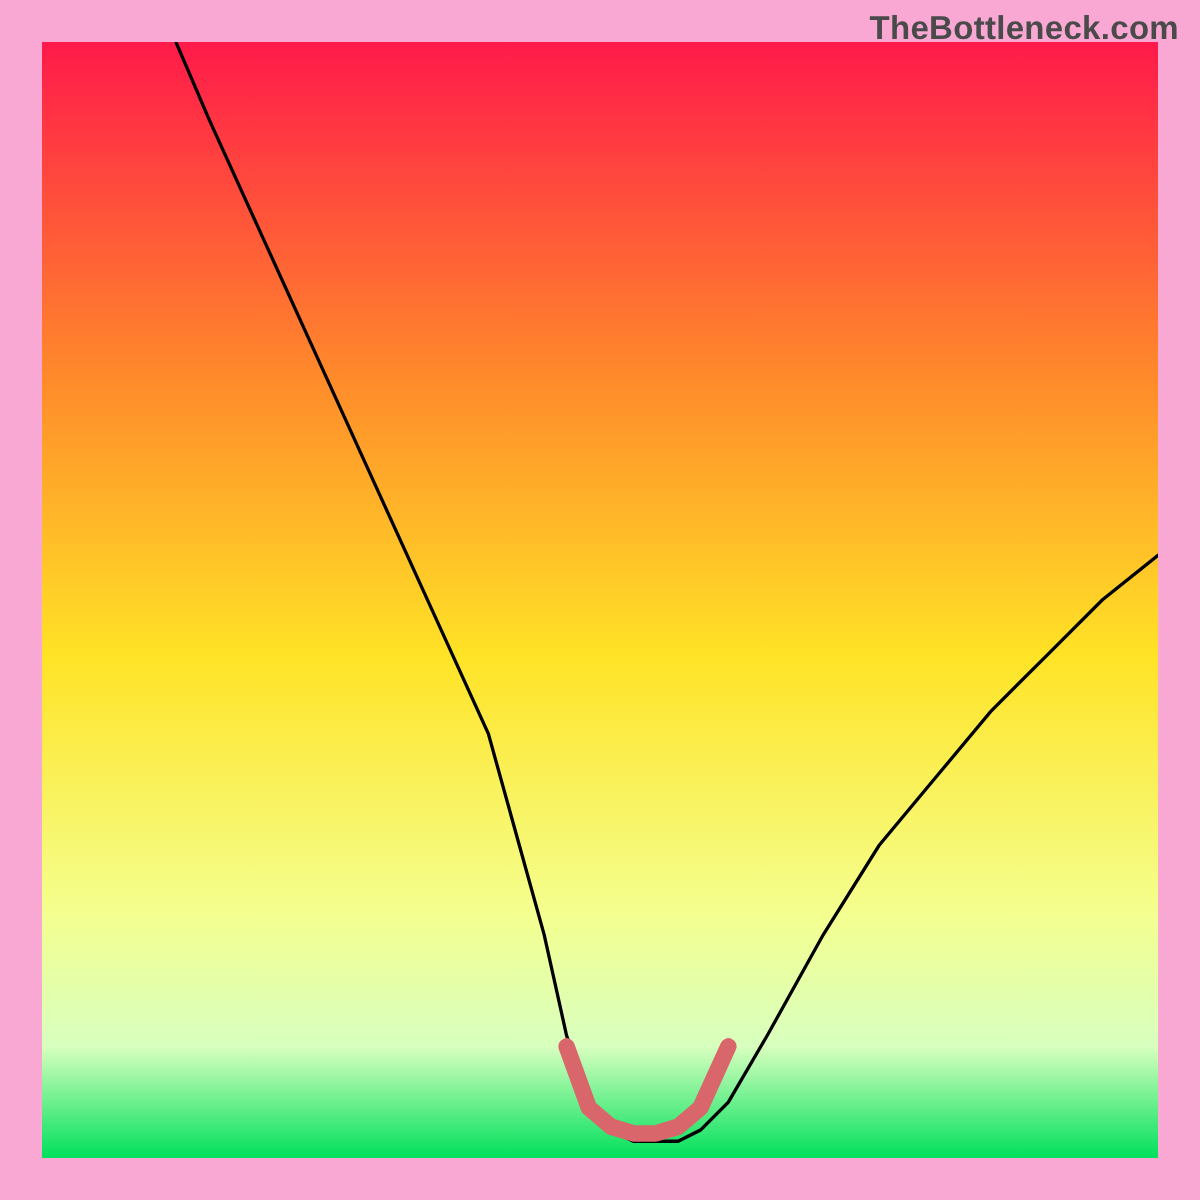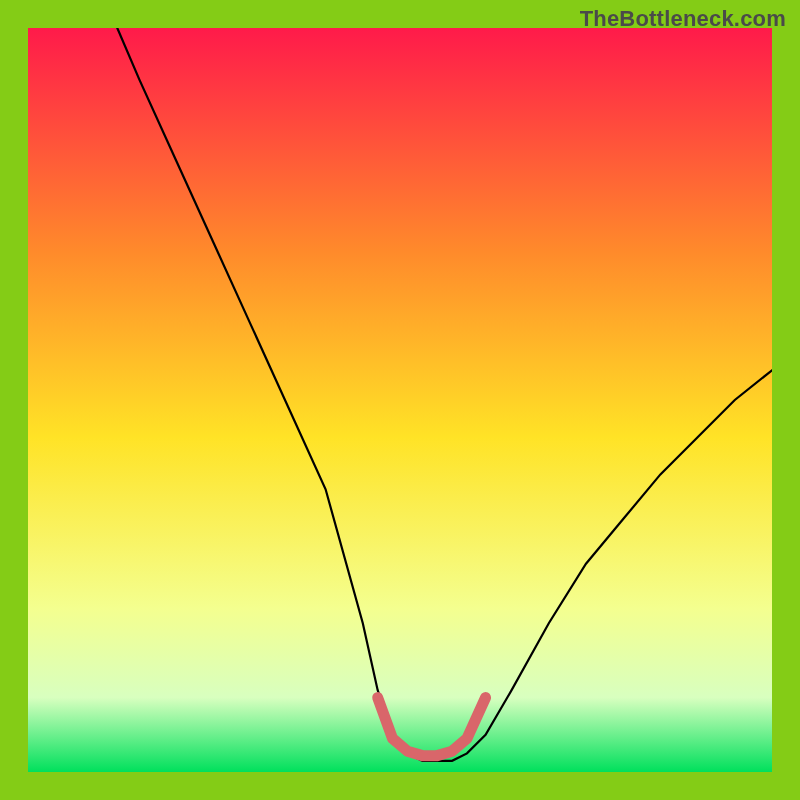--- a/index.html
+++ b/index.html
@@ -1,20 +1,20 @@
 <!DOCTYPE html>
 <html><head>
 <meta charset="utf-8">
 <style>
   * { margin: 0; padding: 0; box-sizing: border-box; }
   html, body { width: 800px; height: 800px; overflow: hidden; background: #000; }
   .container {
     width: 800px;
     height: 800px;
-    background: #84cc16;
+    background: #f9a8d4;
     position: relative;
   }
   .watermark {
     position: absolute;
     top: 6px;
     right: 14px;
     font-family: Arial, Helvetica, sans-serif;
     font-size: 22px;
     font-weight: 600;
     color: #4a4a4a;

